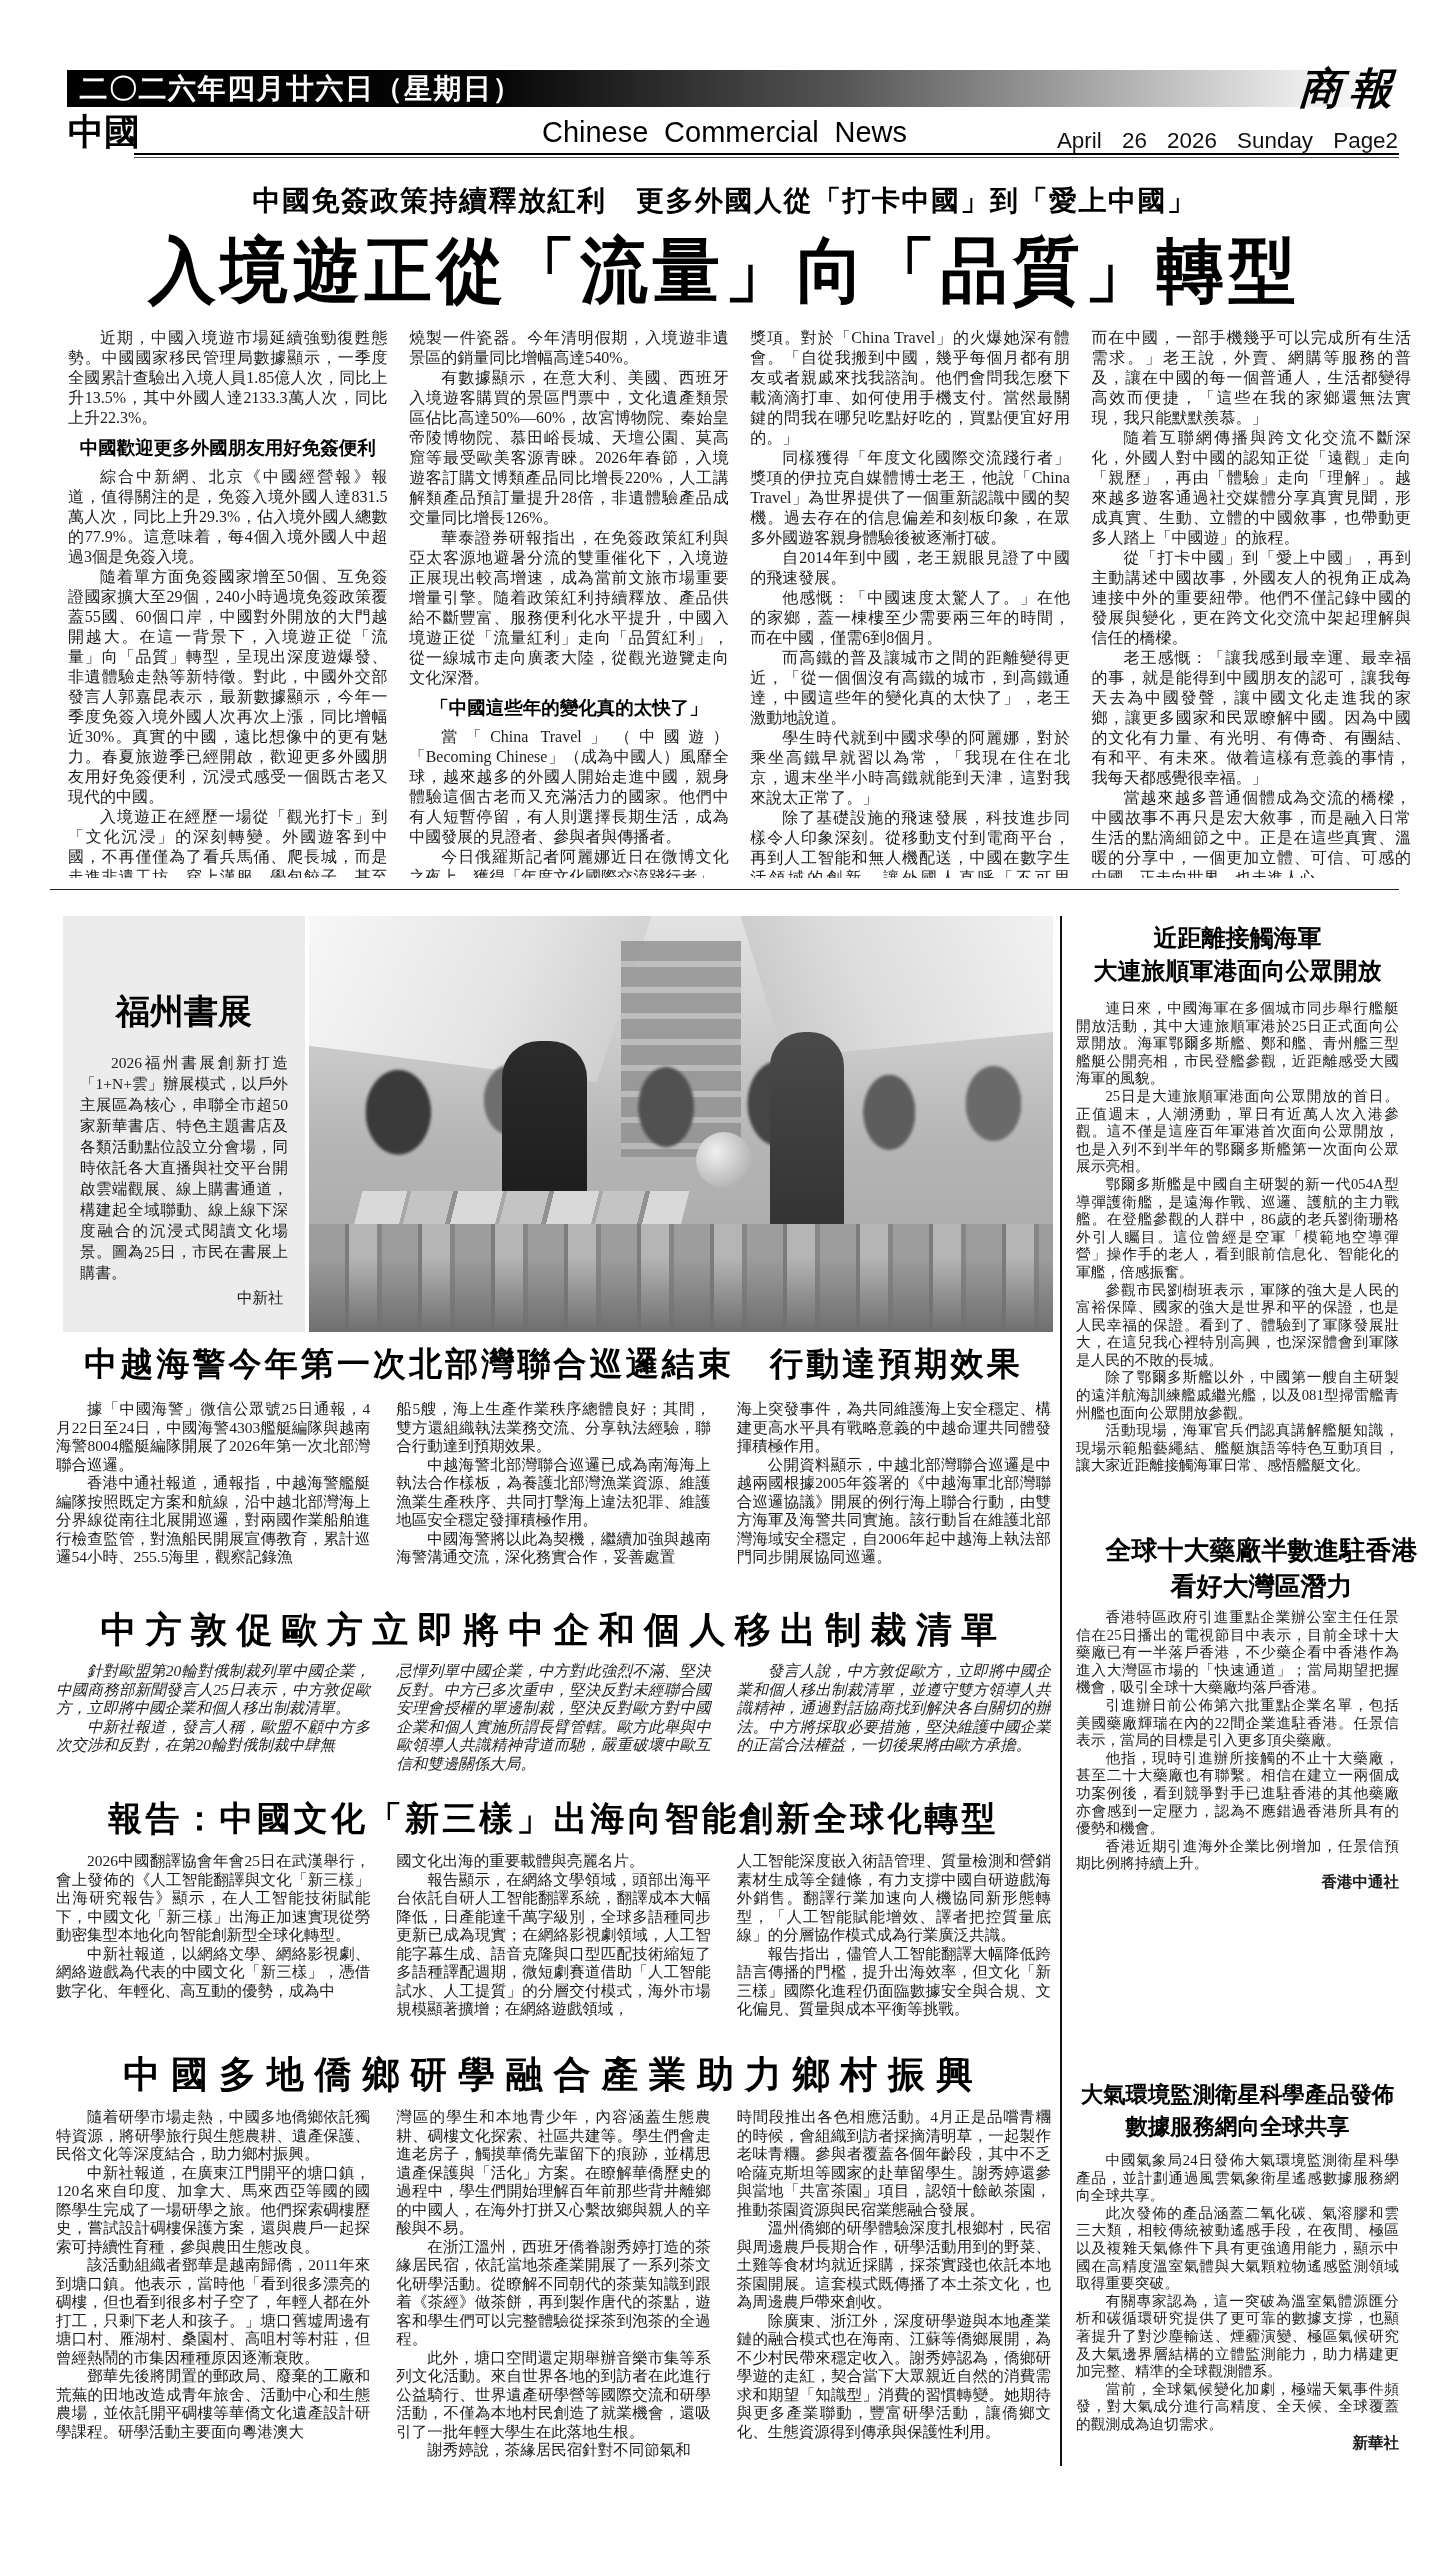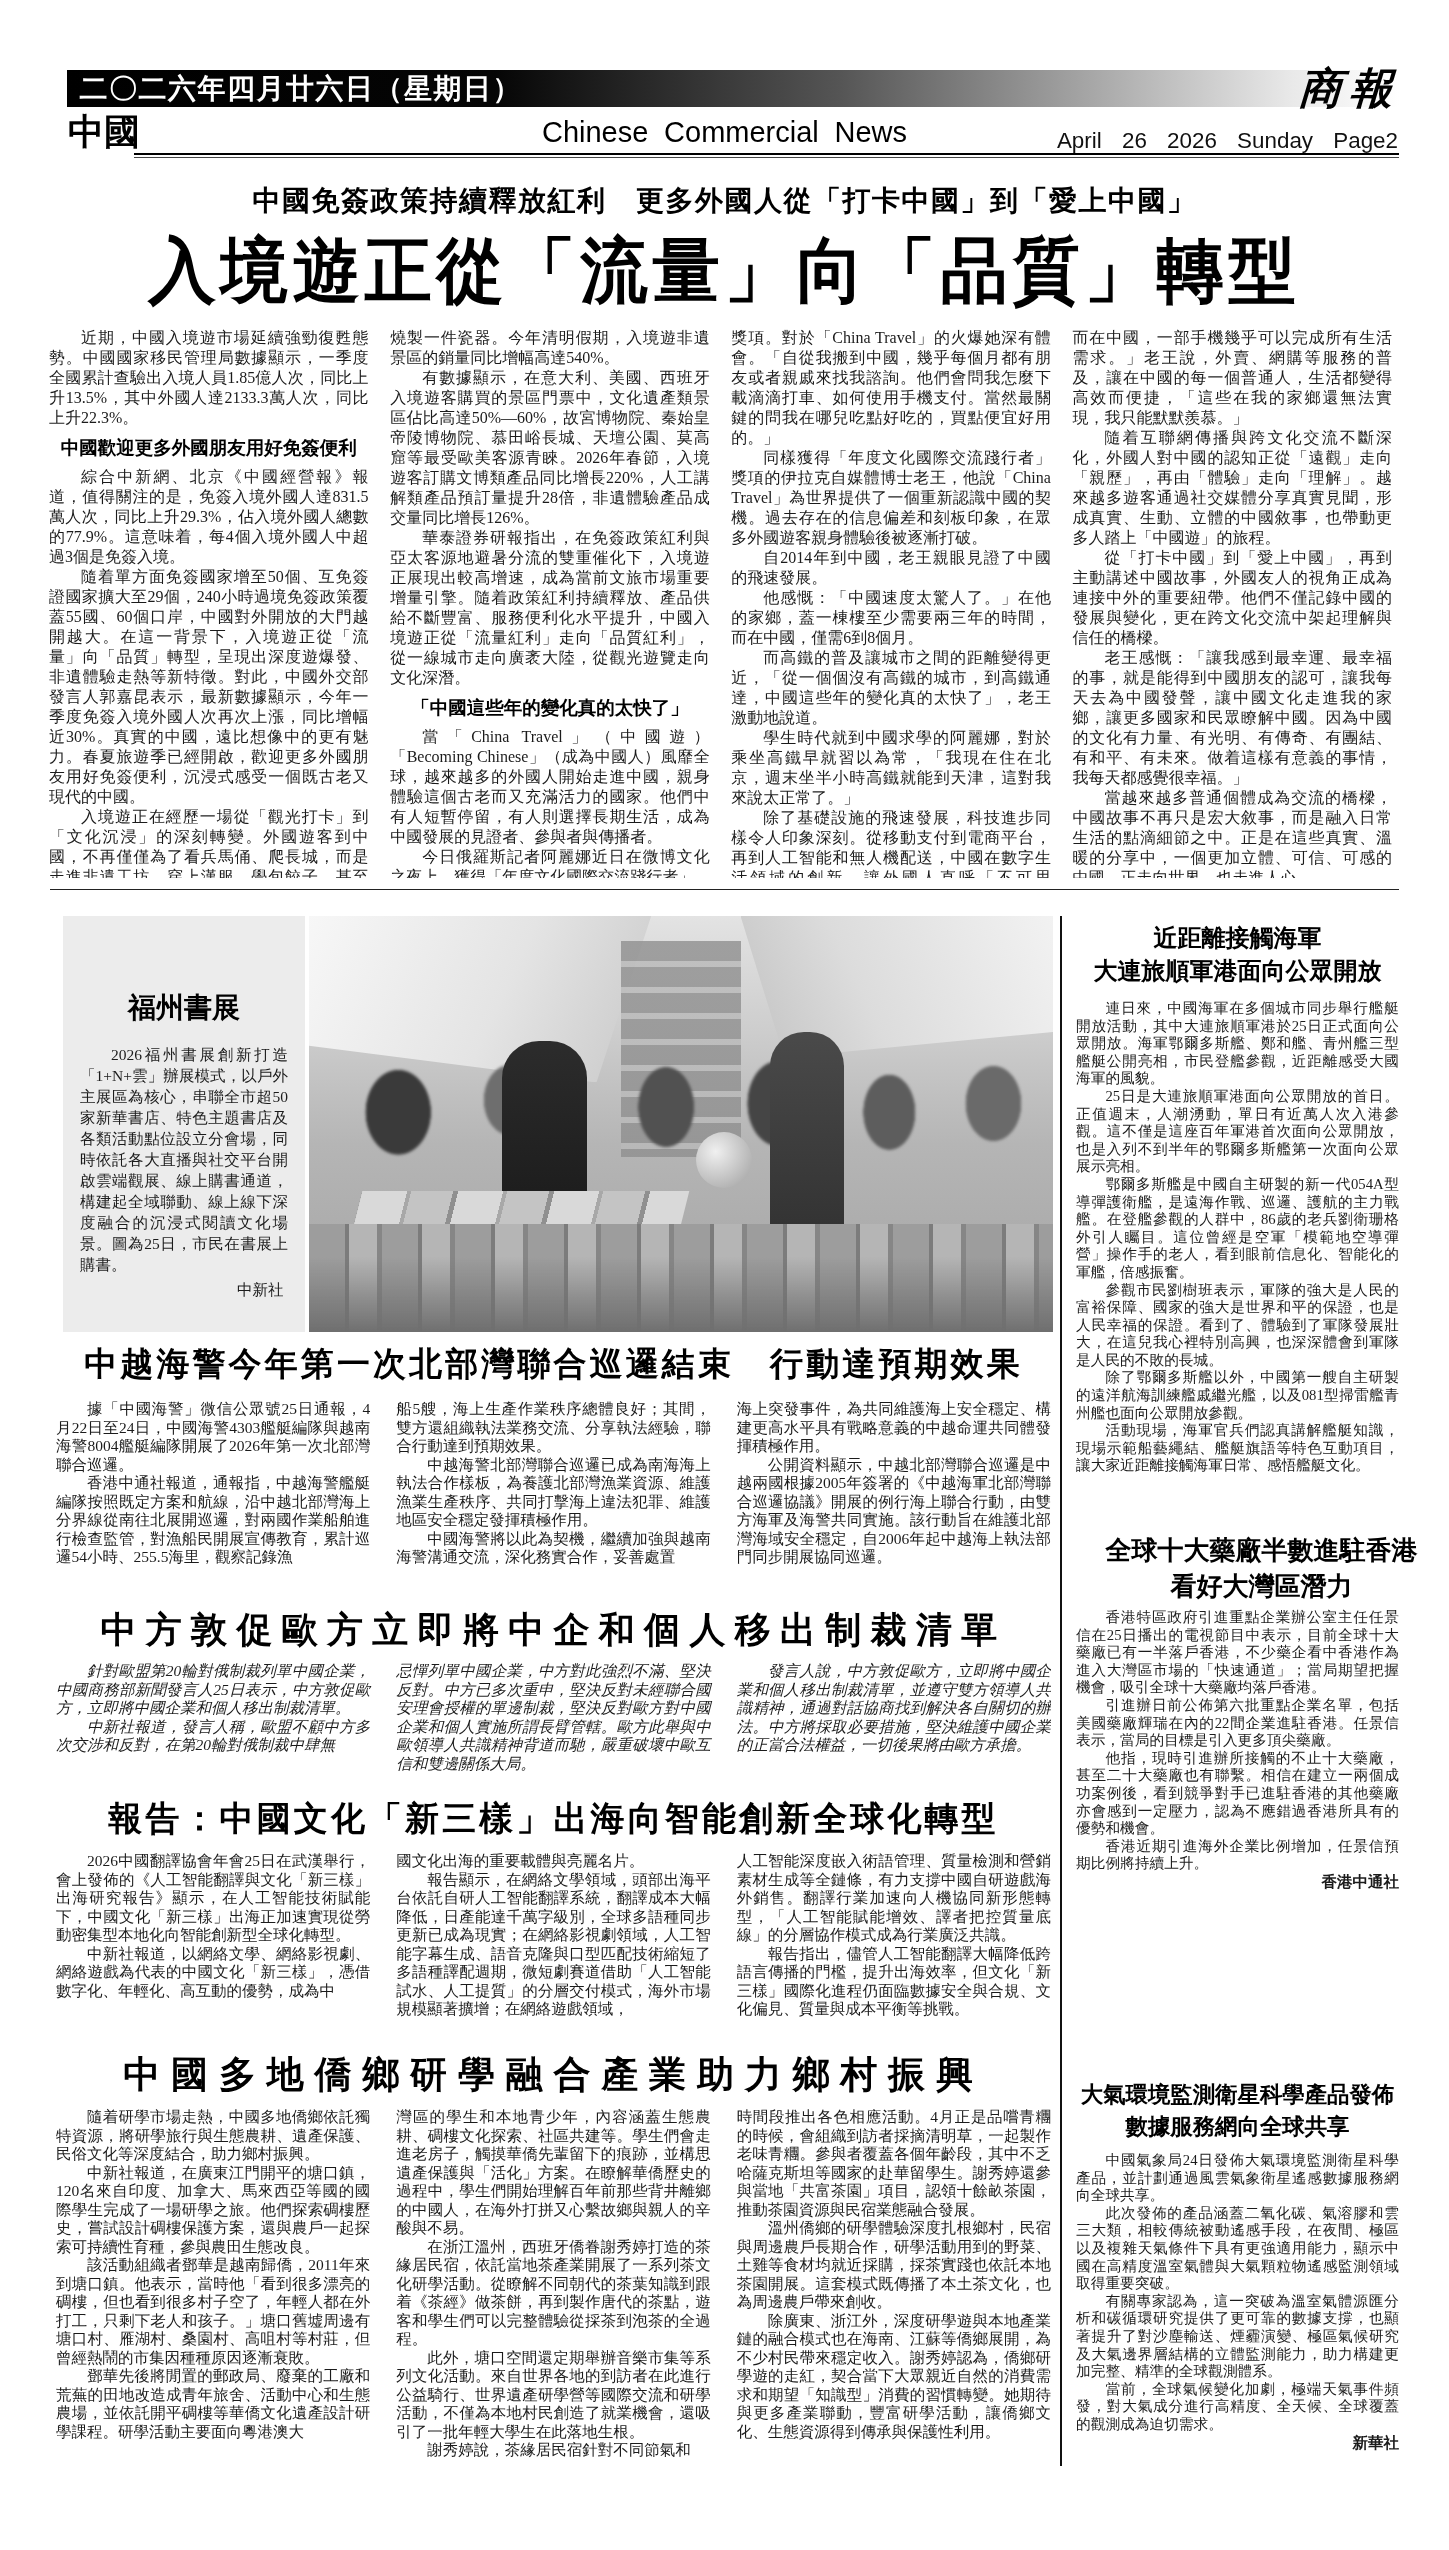--- a/index.html
+++ b/index.html
@@ -20,32 +20,32 @@
   .date-en{right:51px;top:128px;font-family:"Liberation Sans",sans-serif;
     font-size:22.4px;color:#111;word-spacing:14px;}
   .toprule{left:134px;top:153px;width:1265px;height:1.5px;
     border-top:2.3px solid #000;border-bottom:0.8px solid #444;}
   
   .kicker{left:50px;top:182px;width:1349px;text-align:center;
     font-family:"Liberation Sans",sans-serif;font-weight:bold;font-size:28px;letter-spacing:1.5px;color:#000;}
   .lead-hl{left:50px;top:223px;width:1349px;text-align:center;color:#000;
     font-family:"Liberation Sans",sans-serif;font-weight:900;font-size:66px;letter-spacing:4.6px;
     transform:scale(1.02,1.08);transform-origin:center top;}
-  .a1body{left:49px;top:328px;width:1343px;height:550px;display:flex;gap:21.6px;overflow:hidden;}
+  .a1body{left:68px;top:328px;width:1343px;height:550px;display:flex;gap:21.6px;overflow:hidden;}
   .a1body .col{flex:1 1 0;}
   .bp{margin:0;font-size:16px;line-height:20px;text-align:justify;text-indent:2em;}
   .bp.noind{text-indent:0;}
   .ch{margin:7px 0;text-align:center;font-family:"Liberation Sans",sans-serif;
     font-weight:bold;font-size:18.5px;color:#000;}
   .hdiv{left:50px;top:889px;width:1349px;height:0;border-top:1.5px solid #222;}
   
   .capbox{left:63px;top:916px;width:242px;height:416px;background:#ececec;box-sizing:border-box;
     padding:73px 17px 0 17px;overflow:hidden;}
   .capttl{text-align:center;font-family:"Liberation Sans",sans-serif;font-weight:bold;
-    font-size:28px;color:#000;margin-bottom:17px;}
+    font-size:34px;color:#000;margin-bottom:17px;}
   .capp{margin:0;font-size:15.5px;line-height:21px;text-align:justify;text-indent:2em;}
   .capby{text-align:right;font-size:15.5px;margin-top:4.6px;padding-right:4.6px;}
   .photo{left:309px;top:916px;width:744px;height:416px;overflow:hidden;
     background:linear-gradient(180deg,#e3e3e3 0%,#cdcdcd 28%,#b5b5b5 55%,#a3a3a3 100%);}
   .photo div{position:absolute;}
   .ph-tent-l{left:0;top:0;width:46%;height:40%;
     background:linear-gradient(115deg,#f7f7f7 0%,#e4e4e4 55%,#c8c8c8 100%);
     clip-path:polygon(0 0,100% 0,84% 100%,0 78%);}
   .ph-tent-r{right:0;top:0;width:42%;height:34%;
     background:linear-gradient(245deg,#f2f2f2 0%,#dcdcdc 60%,#c2c2c2 100%);

